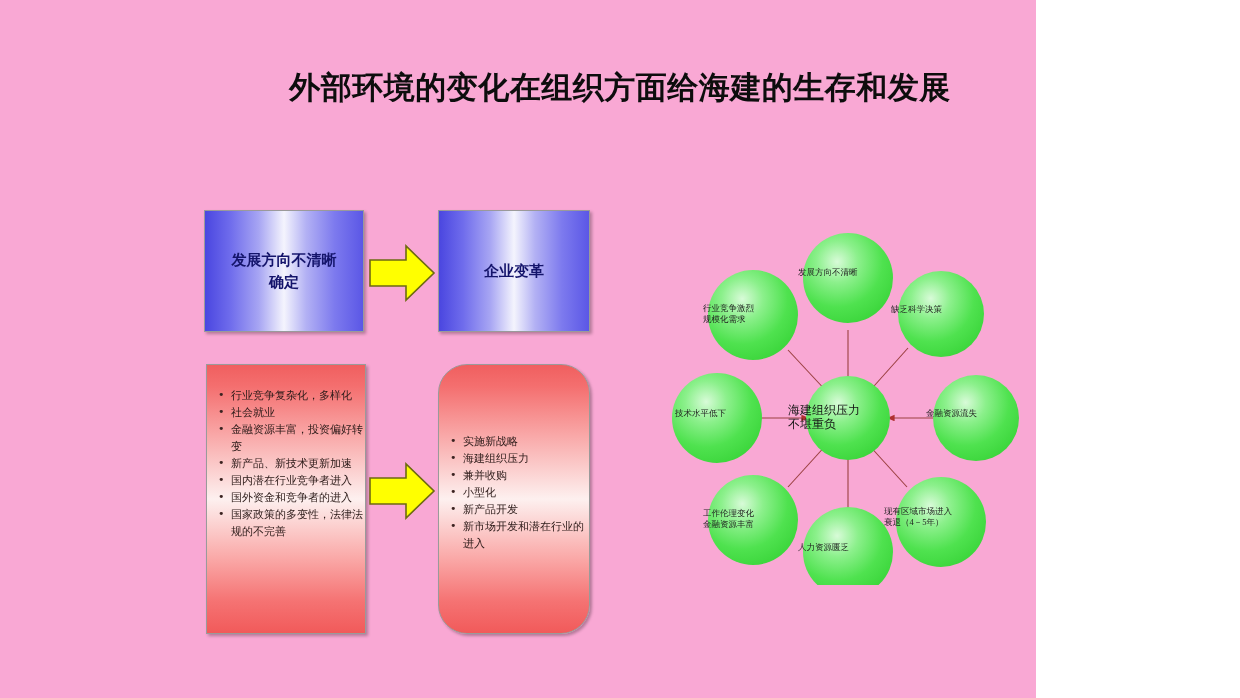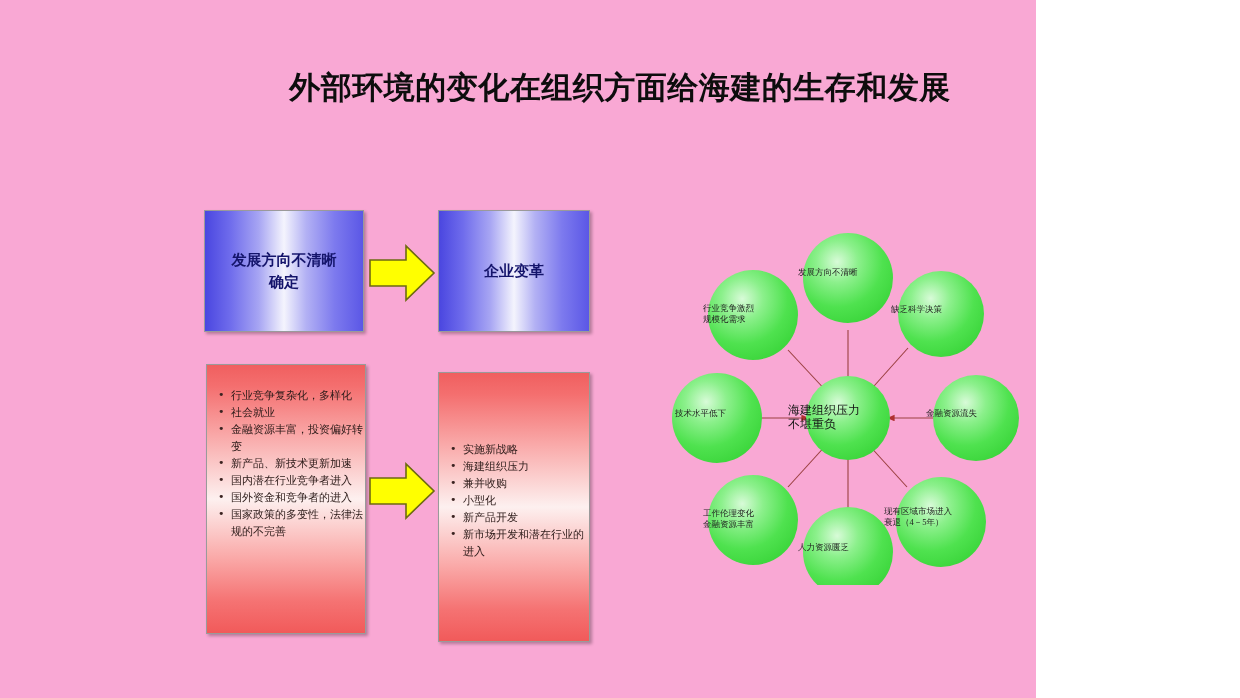--- a/index.html
+++ b/index.html
@@ -77,21 +77,21 @@
         #f05f5f 0%,
         #f46f6f 8%,
         #f9a7a7 26%,
         #fdf0ef 50%,
         #faa9a8 72%,
         #f57373 88%,
         #f15a5a 100%);
   }
 
   #box-external { left: 206px; top: 364px; width: 160px; height: 270px; }
-  #box-actions  { left: 438px; top: 372px; width: 152px; height: 270px; }
+  #box-actions  { left: 438px; top: 364px; width: 152px; height: 270px; border-radius: 29px; }
 
   .bullet-list {
     list-style: none;
     margin: 0;
     padding: 0;
   }
   .bullet-list li {
     position: relative;
     padding-left: 16px;
     font-family: "DejaVu Sans", "Liberation Sans", sans-serif;

